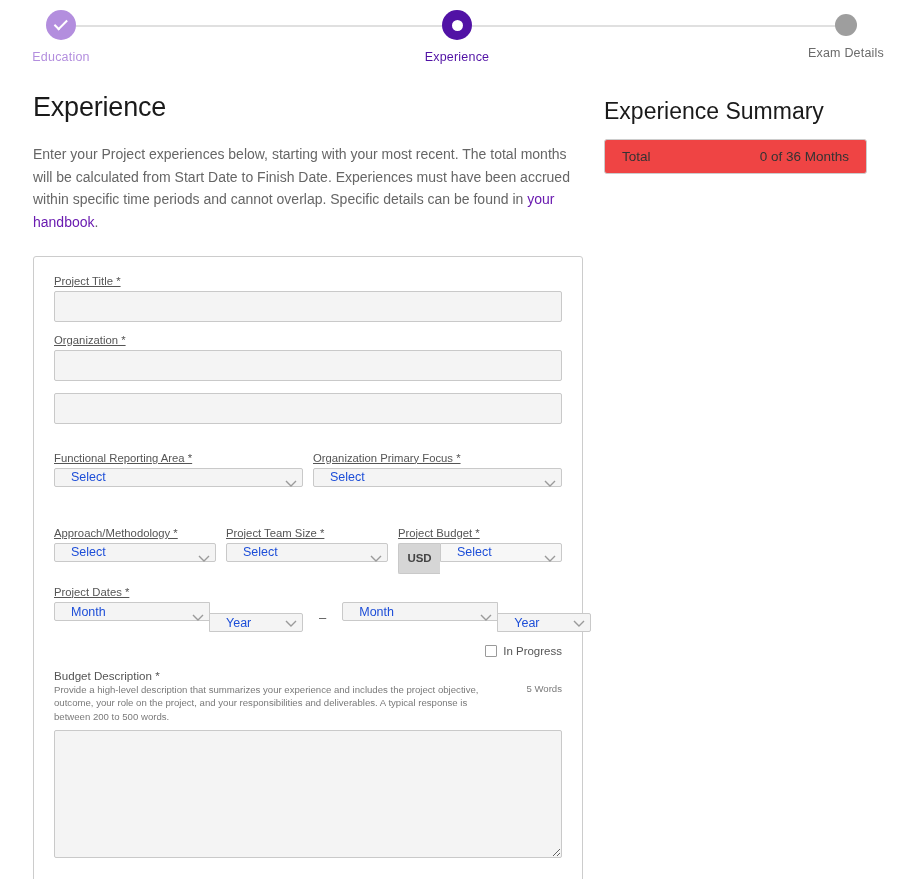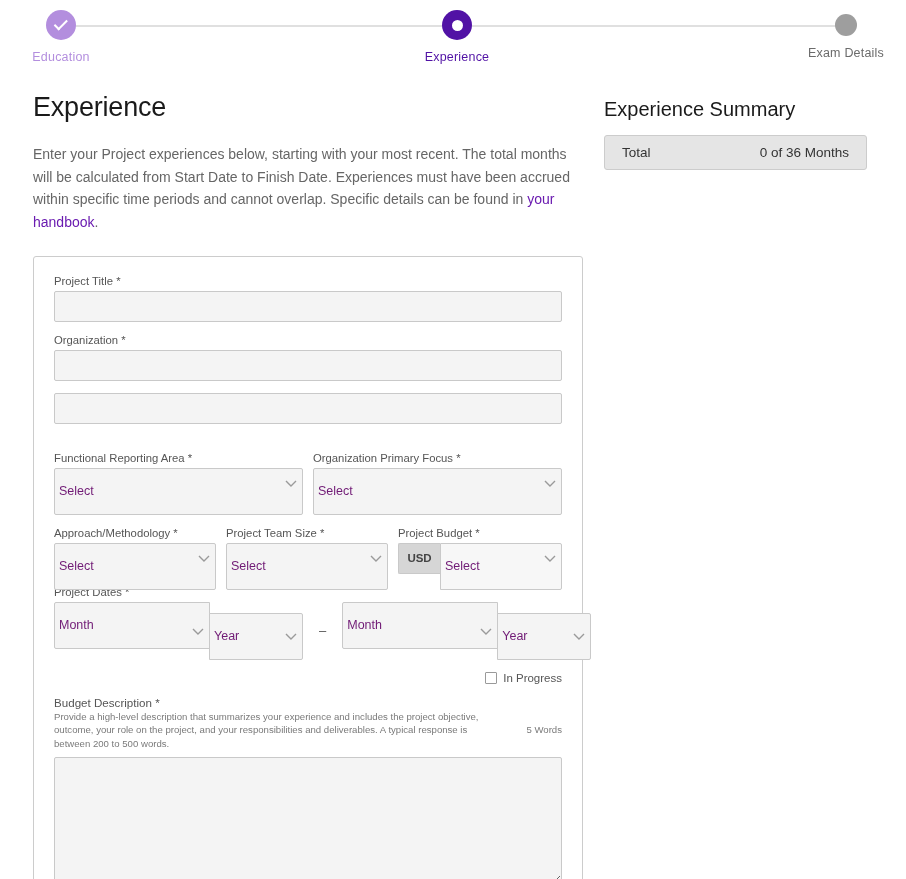--- a/index.html
+++ b/index.html
@@ -117,52 +117,53 @@
     color: #666666;
     margin: 0 0 22px 0;
     width: 545px;
   }
   .intro a {
     color: #6a1bb0;
     text-decoration: none;
   }
 
   h2.summary-title {
-    font-size: 20px;
+    font-size: 23px;
     font-weight: normal;
     color: #1a1a1a;
     margin: 6px 0 14px 0;
   }
   .summary-box {
     border: 1px solid #cccccc;
     border-radius: 3px;
     height: 35px;
     display: flex;
     align-items: center;
     justify-content: space-between;
     padding: 0 17px;
     font-size: 13.5px;
     color: #333333;
-    background: #e5e5e5;
+    background: #ef4444;
   }
 
   
   .form-card {
     border: 1px solid #cccccc;
     border-radius: 3px;
     background: #ffffff;
     width: 550px;
     padding: 18px 20px 22px 20px;
   }
   .field { margin-bottom: 12px; }
   .field-label {
     display: block;
     font-size: 11.3px;
     color: #555555;
     margin-bottom: 4px;
+    text-decoration: underline;
   }
   .text-input {
     display: block;
     width: 100%;
     height: 31px;
     background: #f4f4f4;
     border: 1px solid #c9c9c9;
     border-radius: 2px;
     font-family: "Liberation Sans", sans-serif;
     font-size: 12.5px;
@@ -170,29 +171,29 @@
     padding: 0 8px;
     outline: none;
   }
 
   .select-wrap {
     position: relative;
     height: 31px;
   }
   .select-box {
     width: 100%;
-    height: 47px;
+    height: 19px;
     background: #f4f4f4;
     border: 1px solid #c9c9c9;
     border-radius: 2px;
     font-size: 12.5px;
-    color: #701a75;
+    color: #1d4ed8;
     display: flex;
     align-items: center;
-    padding: 0 26px 0 4px;
+    padding: 0 26px 0 16px;
     cursor: pointer;
     user-select: none;
   }
   .chevron {
     position: absolute;
     right: 9px;
     top: 50%;
     margin-top: -3px;
     width: 9px;
     height: 9px;
@@ -279,21 +280,21 @@
     cursor: pointer;
   }
 
   .desc-label {
     font-size: 11.6px;
     color: #555555;
     margin-bottom: 1px;
   }
   .desc-hint-row {
     display: flex;
-    align-items: center;
+    align-items: flex-start;
     justify-content: space-between;
   }
   .desc-hint {
     font-size: 9.6px;
     line-height: 1.42;
     color: #7a7a7a;
     width: 448px;
   }
   .word-count {
     font-size: 9.6px;

